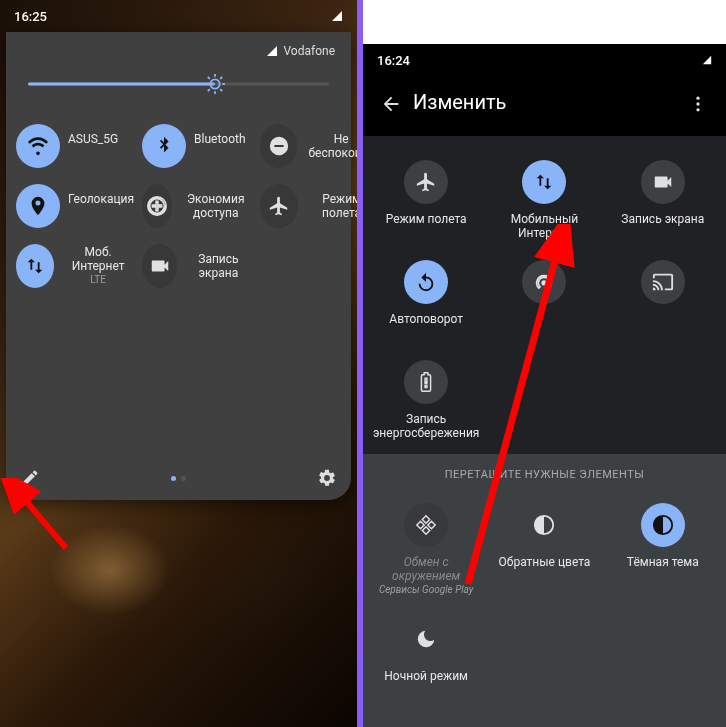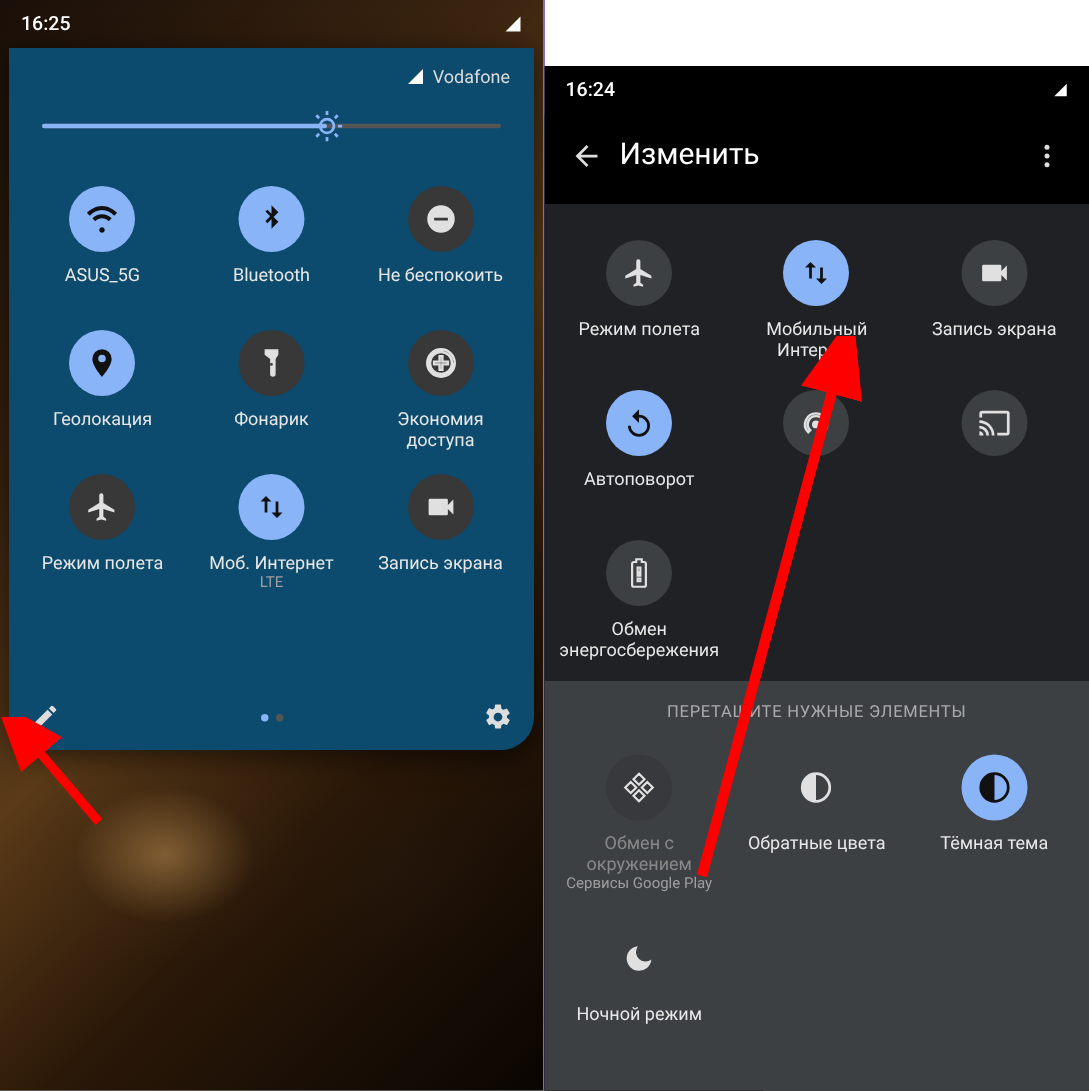--- a/index.html
+++ b/index.html
@@ -10,21 +10,21 @@
     display: flex;
     overflow: hidden;
   }
   .phone {
     position: relative;
     width: 363px; height: 727px;
     background: #000;
     color: #fff;
     overflow: hidden;
   }
-  .phone.left { border-right: 1px solid #8b5cf6; padding-left: 40px; }
+  .phone.left { border-right: 6px solid #8b5cf6; padding-left: 40px; }
   .statusbar {
     position: absolute; top: 0; left: 0; right: 0;
     height: 32px;
     display: flex; align-items: center; justify-content: space-between;
     padding: 0 14px;
     font-size: 13px; font-weight: 500;
   }
   .sb-right { display: flex; align-items: center; gap: 5px; font-size: 12px; }
   .phone.left .wallpaper {
     position: absolute; inset: 0;
@@ -33,21 +33,21 @@
   }
   .lamp {
     position: absolute; left: 20px; top: 480px; width: 320px; height: 247px;
     background: radial-gradient(ellipse 120px 90px at 90px 90px, rgba(255,200,120,0.35), rgba(60,40,20,0.15) 50%, transparent 80%),
                 radial-gradient(ellipse 80px 60px at 240px 100px, rgba(40,30,20,0.2), transparent);
     z-index: 1;
   }
   .qs-panel {
     position: absolute; top: 32px; left: 6px; right: 6px;
     height: 468px;
-    background: #0c4a6e;
+    background: #404040;
     border-radius: 0 0 22px 22px;
     z-index: 5;
     padding: 8px 0 0;
     box-shadow: 0 4px 20px rgba(0,0,0,0.6);
   }
   .carrier {
     text-align: right; font-size: 12px;
     padding: 4px 16px 8px;
     color: #ddd;
     display: flex; justify-content: flex-end; align-items: center; gap: 5px;
@@ -70,21 +70,21 @@
   .bslider .thumb {
     position: absolute; top: 50%; left: 62%;
     width: 22px; height: 22px; transform: translate(-50%,-50%);
     color: #8ab4f8;
   }
   .tiles {
     display: grid; grid-template-columns: repeat(3,1fr);
     gap: 8px 0; padding: 8px 6px 0;
   }
   .tile {
-    display: flex; flex-direction: column; align-items: center;
+    display: flex; flex-direction: row; align-items: center;
     gap: 8px; padding: 6px 4px 2px;
     text-align: center;
   }
   .tile .bubble, .etile .bubble {
     width: 44px; height: 44px; border-radius: 50%;
     background: #383838;
     display: flex; align-items: center; justify-content: center;
     color: #e0e0e0;
   }
   .tile.active .bubble, .etile.active .bubble { background: #8ab4f8; color: #111; }
@@ -118,21 +118,21 @@
     display: grid; grid-template-columns: repeat(3,1fr);
     gap: 10px 0; padding: 6px 4px 10px;
   }
   .etile {
     display: flex; flex-direction: column; align-items: center;
     gap: 8px; padding: 6px 4px 4px; text-align: center;
   }
   .etile .bubble { background: #3c4043; color: #e0e0e0; }
   .etile.active .bubble { background: #8ab4f8; color: #111; }
   .etile.dim .bubble { background: #38393c; }
-  .etile.dim .label { color: #888; }
+  .etile.dim .label { color: #888; font-style: italic; }
   .drag-section {
     background: #3c4043; margin: 0;
     padding: 14px 0 40px;
   }
   .drag-hint { text-align: center; font-size: 11px; letter-spacing: 0.5px; color: #aaa; padding: 0 0 10px;}
   svg { display: block; }
 
   .arrow {
     position: absolute; z-index: 50; pointer-events: none;
   }
@@ -208,28 +208,20 @@
           <div class="bubble">
             <svg width="22" height="22" viewBox="0 0 24 24" fill="currentColor">
               <path d="M12 2a7 7 0 0 0-7 7c0 5.25 7 13 7 13s7-7.75 7-13a7 7 0 0 0-7-7zm0 9.5A2.5 2.5 0 1 1 12 6a2.5 2.5 0 0 1 0 5.5z"></path>
             </svg>
           </div>
           <div class="label">Геолокация</div>
         </div>
         <div class="tile">
           <div class="bubble">
             <svg width="22" height="22" viewBox="0 0 24 24" fill="currentColor">
-              <path d="M7 2h10v4l-2 3v11a2 2 0 0 1-4 0V9L7 6V2zm5 12a1 1 0 1 0 0-2 1 1 0 0 0 0 2z"></path>
-            </svg>
-          </div>
-          <div class="label">Фонарик</div>
-        </div>
-        <div class="tile">
-          <div class="bubble">
-            <svg width="22" height="22" viewBox="0 0 24 24" fill="currentColor">
               <path d="M12 2a10 10 0 0 0 0 20 10 10 0 0 0 0-20zm0 18a8 8 0 1 1 0-16 8 8 0 0 1 0 16zm1-13h-2v4H7v2h4v4h2v-4h4v-2h-4z" fill="none" stroke="currentColor" stroke-width="1.8"></path>
               <circle cx="12" cy="12" r="9" fill="none" stroke="currentColor" stroke-width="2" stroke-dasharray="44 12"></circle>
             </svg>
           </div>
           <div class="label">Экономия доступа</div>
         </div>
         <div class="tile">
           <div class="bubble">
             <svg width="22" height="22" viewBox="0 0 24 24" fill="currentColor">
               <path d="M21 16v-2l-8-5V3.5a1.5 1.5 0 0 0-3 0V9l-8 5v2l8-2.5V19l-2 1.5V22l3.5-1 3.5 1v-1.5L13 19v-5.5z"></path>
@@ -355,21 +347,21 @@
               </svg>
             </div>
           </div>
           <div class="etile">
             <div class="bubble">
               <svg width="22" height="22" viewBox="0 0 24 24" fill="currentColor">
                 <path d="M15.67 4H14V2h-4v2H8.33C7.6 4 7 4.6 7 5.33v15.33C7 21.4 7.6 22 8.33 22h7.33c.74 0 1.34-.6 1.34-1.33V5.33C17 4.6 16.4 4 15.67 4zM13 18h-2v-2h2v2zm0-4h-2V8h2v6z" fill="none" stroke="currentColor" stroke-width="1.6"></path>
                 <circle cx="12" cy="12" r="1.5" fill="currentColor"></circle>
               </svg>
             </div>
-            <div class="label">Обмен энергосбережения</div>
+            <div class="label">Запись энергосбережения</div>
           </div>
         </div>
       <div class="drag-section">
         <div class="drag-hint">ПЕРЕТАЩИТЕ НУЖНЫЕ ЭЛЕМЕНТЫ</div>
         <div class="etiles" id="right-inactive">
             <div class="etile dim">
               <div class="bubble">
                 <svg width="22" height="22" viewBox="0 0 24 24" fill="currentColor">
                   <path d="M12 2l4 4-4 4-4-4zM2 12l4-4 4 4-4 4zm12 0l4-4 4 4-4 4zm-2 10l-4-4 4-4 4 4z" fill="none" stroke="currentColor" stroke-width="1.6"></path>
                 </svg>

